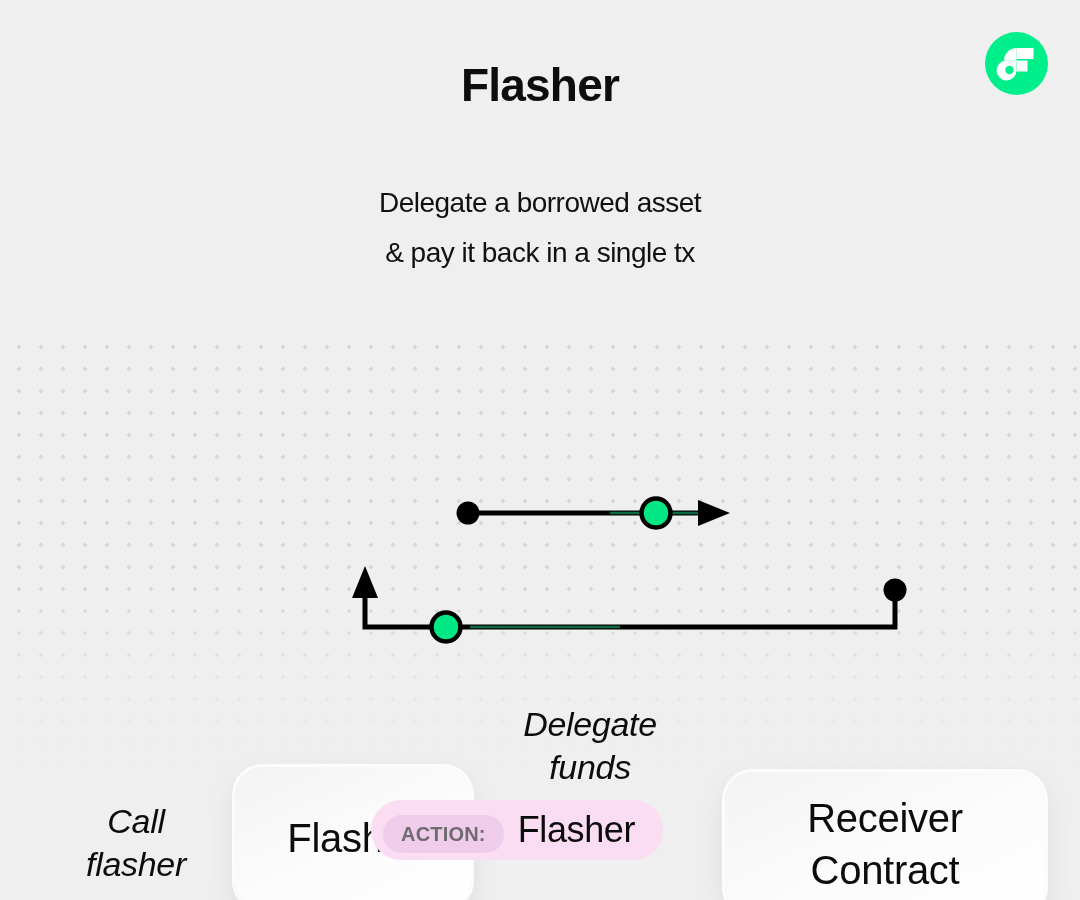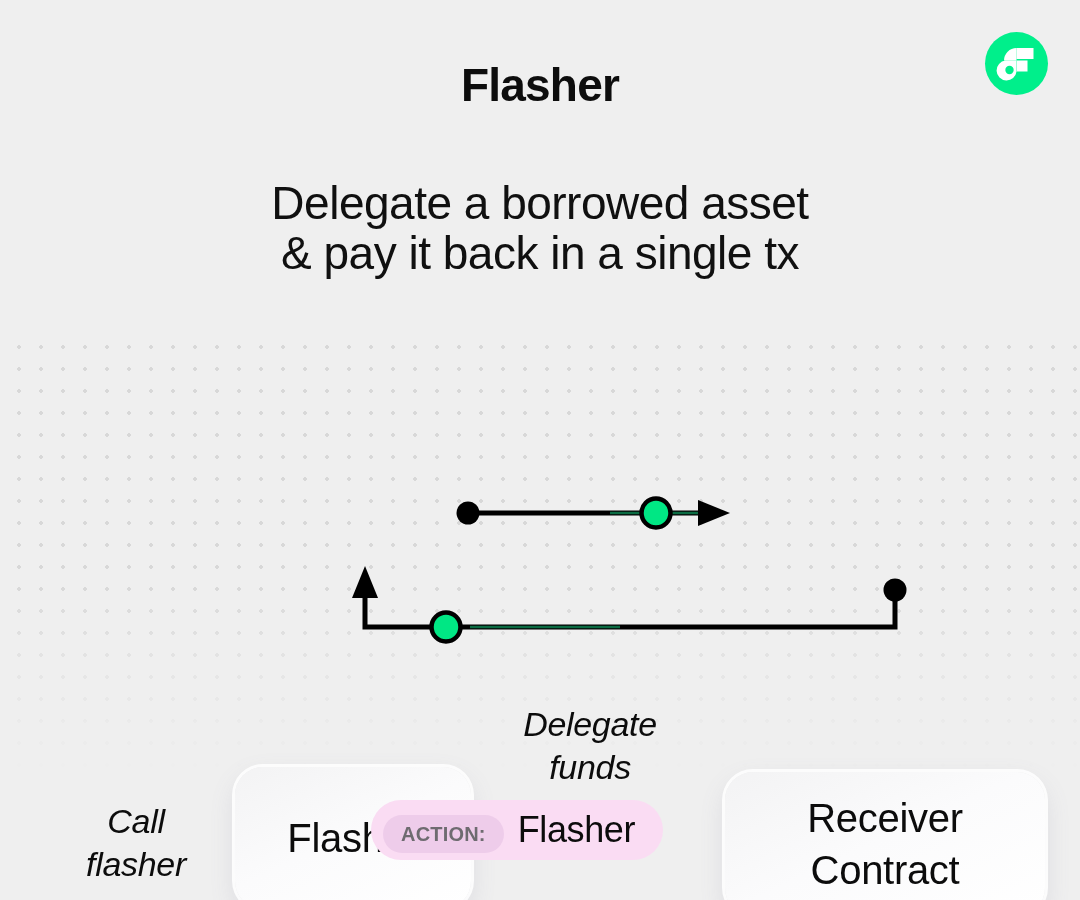--- a/index.html
+++ b/index.html
@@ -40,21 +40,21 @@
     font-weight: bold;
     letter-spacing: -0.8px;
     color: #0d0d0d;
   }
   .page-subtitle {
     position: absolute;
     top: 178px;
     left: 0;
     width: 1080px;
     text-align: center;
-    font-size: 46px;
+    font-size: 28px;
     font-weight: 400;
     line-height: 50px;
     letter-spacing: -0.5px;
     color: #101010;
     white-space: pre-line;
   }
 
   
   .diagram {
     position: absolute;

